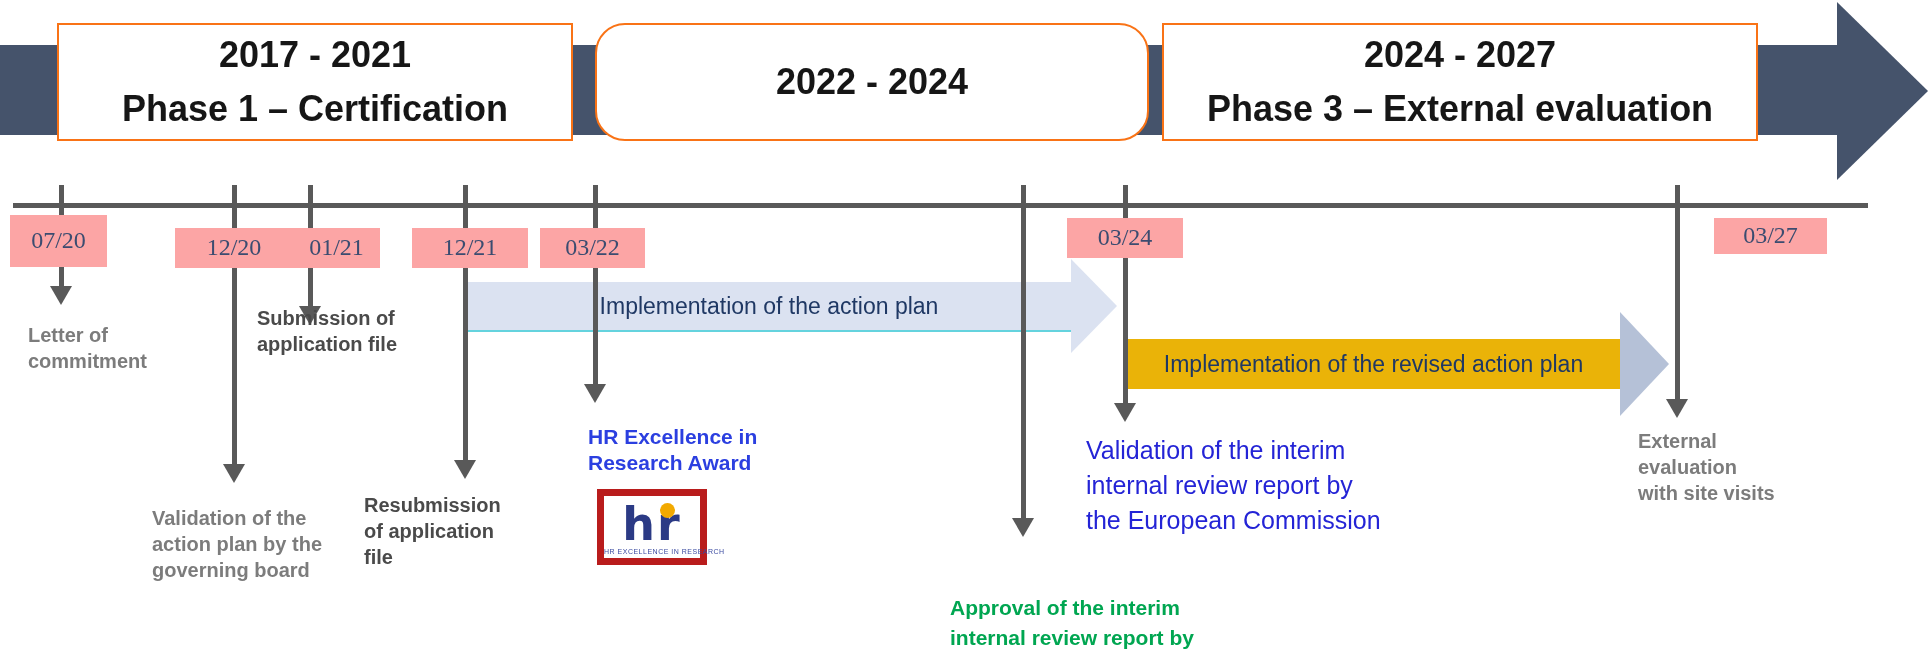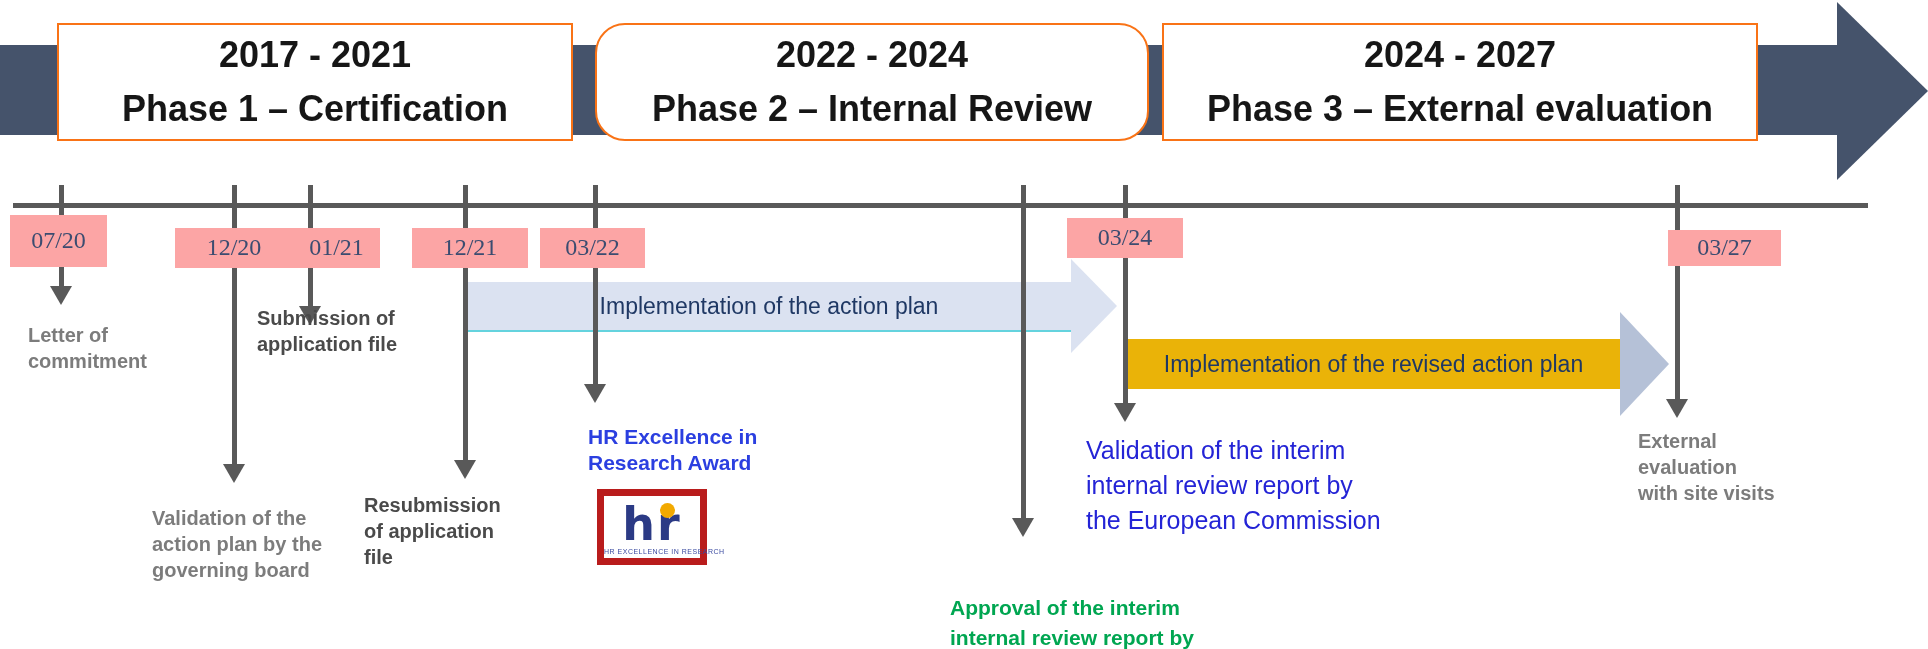--- a/index.html
+++ b/index.html
@@ -27,21 +27,21 @@
   .date-label{position:absolute;background:#fca5a5;color:#3b4c70;z-index:4;
     font-family:"Liberation Serif",serif;font-size:24px;display:flex;align-items:center;justify-content:center;
     text-align:center;line-height:1.05;}
   #d0720{left:10px;top:215px;width:97px;height:52px;}
   #d0720 .wrap{display:inline-block;width:56px;word-break:break-all;}
   #d1220{left:175px;top:228px;width:118px;height:40px;}
   #d0121{left:293px;top:228px;width:87px;height:40px;}
   #d1221{left:412px;top:228px;width:116px;height:40px;}
   #d0322{left:540px;top:228px;width:105px;height:40px;}
   #d0324{left:1067px;top:218px;width:116px;height:40px;}
-  #d0327{left:1668px;top:218px;width:113px;height:36px;margin-top:12px;}
+  #d0327{left:1714px;top:218px;width:113px;height:36px;}
   
   .band1-body{position:absolute;left:467px;top:282px;width:604px;height:48px;background:#dbe2f1;
     border-bottom:2px solid #64d3de;z-index:1;display:flex;align-items:center;justify-content:center;
     color:#1f3864;font-size:23px;}
   .band1-head{position:absolute;left:1071px;top:259px;width:0;height:0;z-index:1;
     border-top:47px solid transparent;border-bottom:47px solid transparent;border-left:46px solid #dbe2f1;}
   .band2-body{position:absolute;left:1127px;top:339px;width:493px;height:50px;background:#eab308;
     z-index:1;display:flex;align-items:center;justify-content:center;color:#1f3864;font-size:23px;}
   .band2-head{position:absolute;left:1620px;top:312px;width:0;height:0;z-index:1;
     border-top:52px solid transparent;border-bottom:52px solid transparent;border-left:49px solid #b5c1d7;}
@@ -74,21 +74,20 @@
 
   <div class="top-band"></div>
   <div class="top-head"></div>
 
   <div class="phase-box" id="phase1">
     <div>2017 - 2021</div>
     <div>Phase 1 – Certification</div>
   </div>
   <div class="phase-box" id="phase2">
     <div>2022 - 2024</div>
-    <div>Phase 2 – Internal Review</div>
   </div>
   <div class="phase-box" id="phase3">
     <div>2024 - 2027</div>
     <div>Phase 3 – External evaluation</div>
   </div>
 
   <div class="band1-body">
     <span>Implementation of the action plan</span>
   </div>
   <div class="band1-head"></div>

